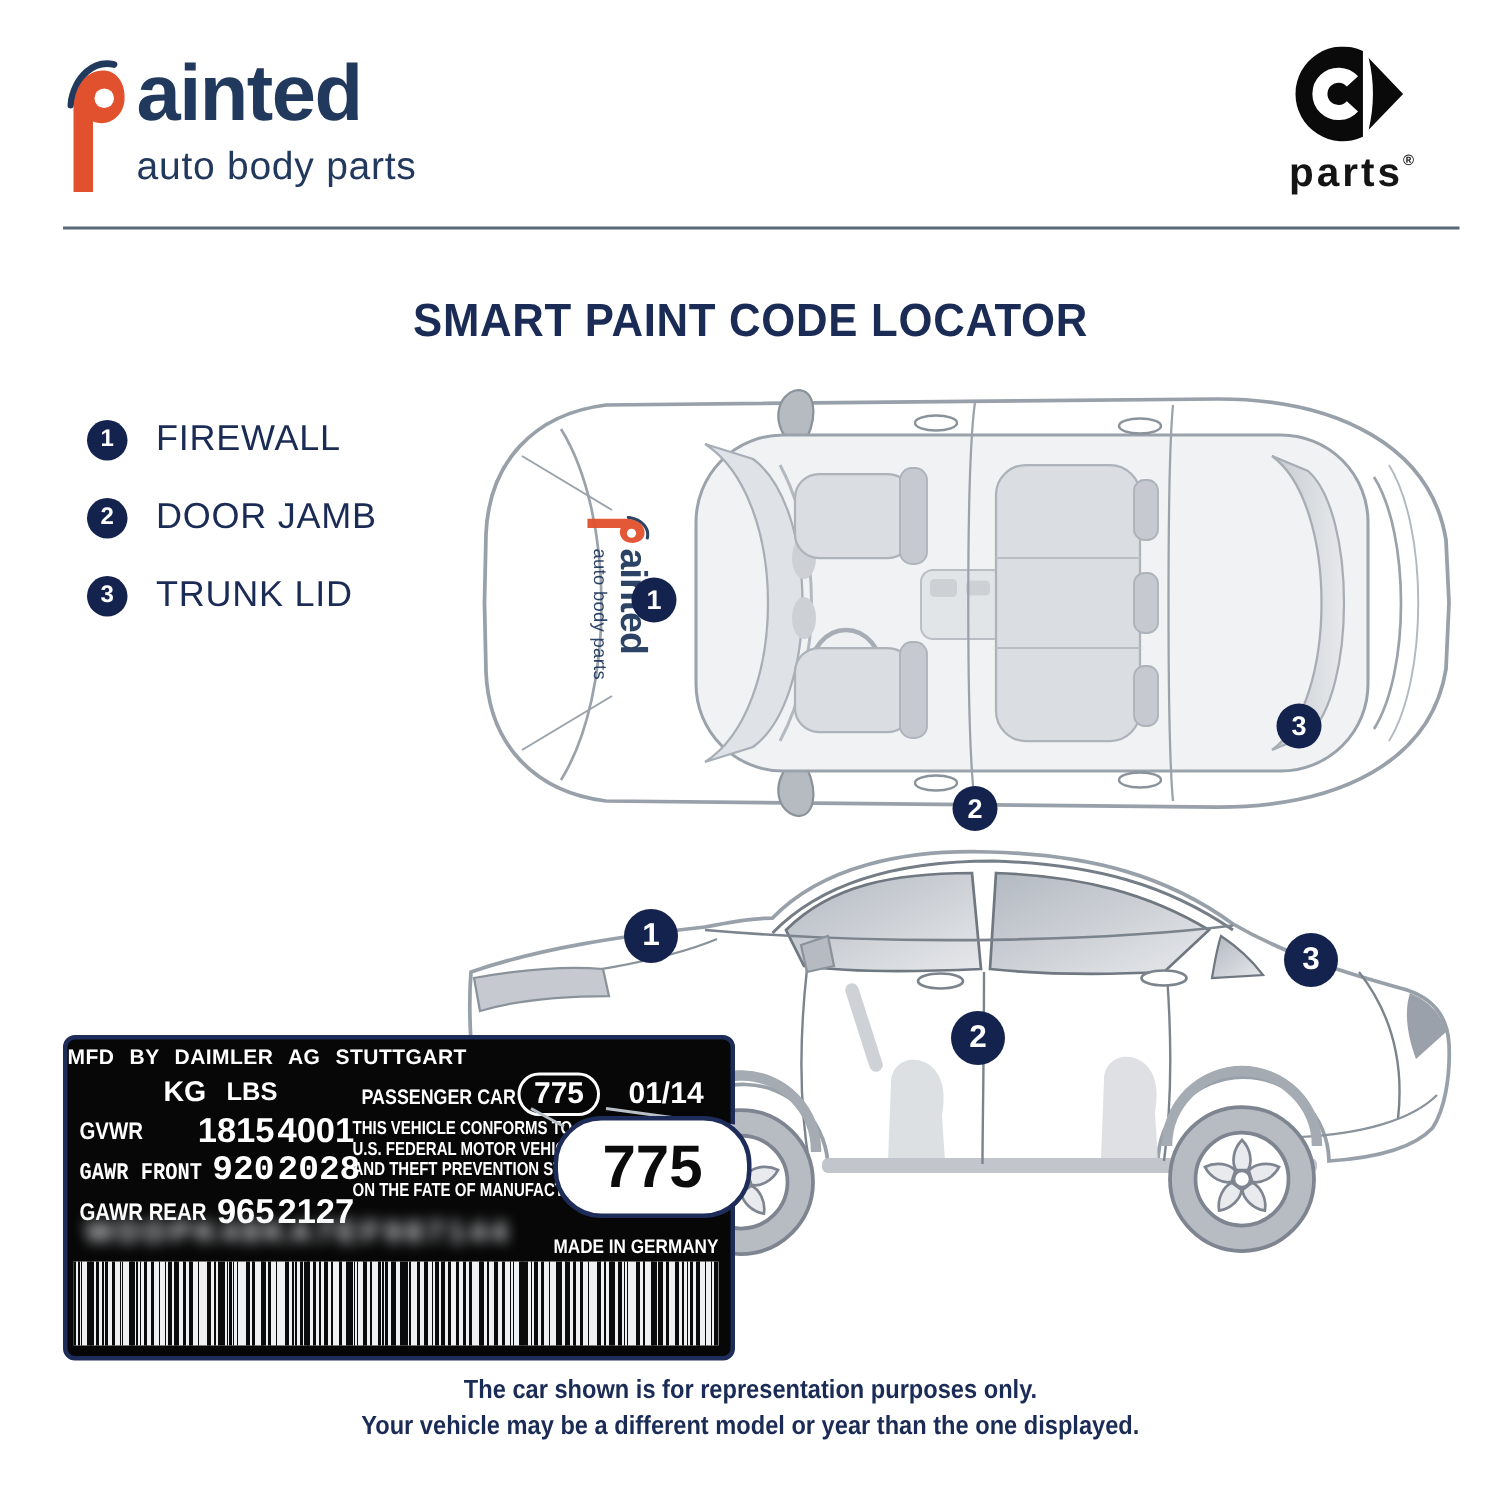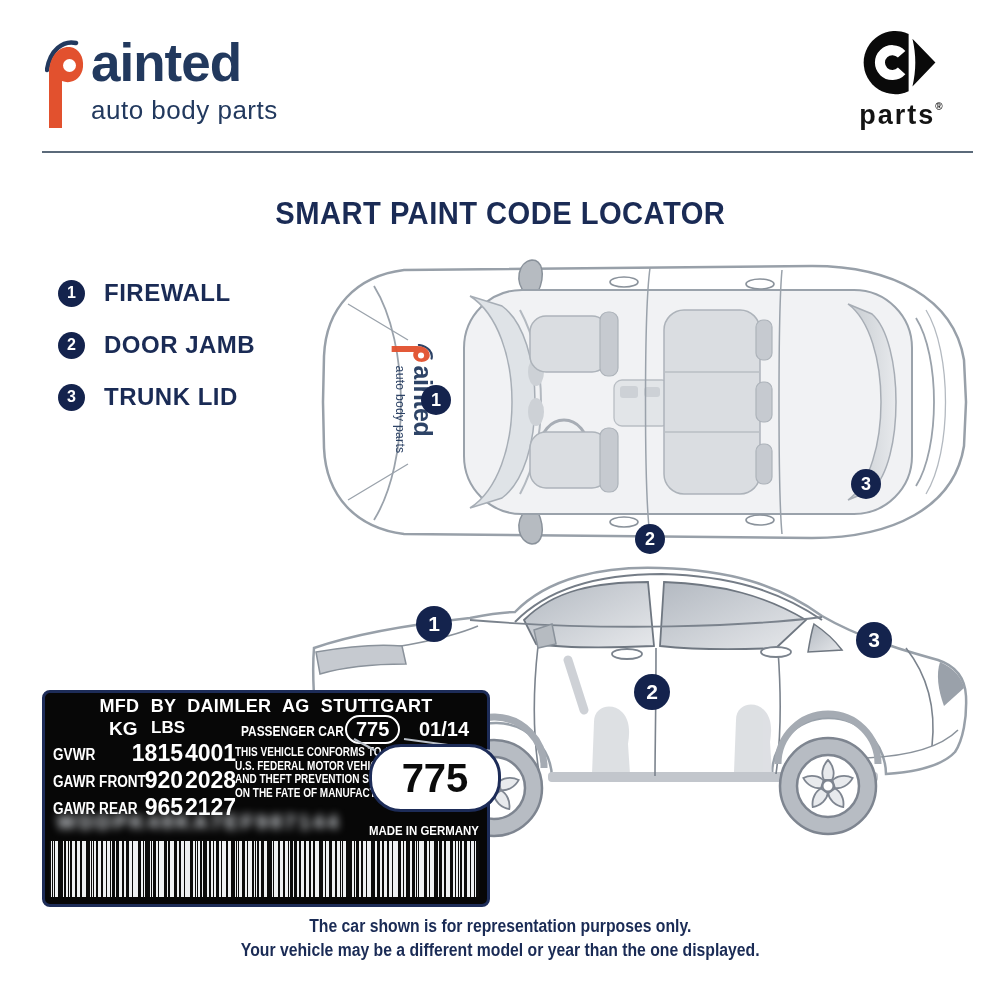--- a/index.html
+++ b/index.html
@@ -22,33 +22,33 @@
   .divider{left:42px;top:151px;width:931px;height:2px;background:#5b6a7a;}
 
   .title{left:0;top:196px;width:1000px;text-align:center;font-size:31px;font-weight:bold;
          letter-spacing:.5px;color:#1a2b55;text-decoration:underline;}
   .title span{display:inline-block;transform:scaleX(.94);white-space:nowrap;}
 
   
   .legend-row{display:flex;align-items:center;height:28px;}
   .legend-circle{width:27px;height:27px;border-radius:50%;background:#14234d;color:#fff;
       font-size:16px;font-weight:bold;display:flex;align-items:center;justify-content:center;flex:0 0 27px;}
-  .legend-label{margin-left:19px;font-size:24px;font-weight:bold;letter-spacing:.5px;color:#1a2b55;}
+  .legend-label{margin-left:19px;font-size:24px;font-weight:normal;letter-spacing:.5px;color:#1a2b55;}
 
   
   .marker{border-radius:50%;background:#14234d;color:#fff;font-weight:bold;
       display:flex;align-items:center;justify-content:center;z-index:6;}
   .m30{width:30px;height:30px;font-size:18px;}
   .m36{width:36px;height:36px;font-size:21px;}
 
   
   .plate{left:42px;top:690px;width:442px;height:211px;background:#070707;border:3px solid #1d2c58;
          border-radius:8px;color:#fff;z-index:3;font-weight:bold;}
   .plate *{position:absolute;white-space:nowrap;}
-  .p-head{left:0;top:3px;width:100%;text-align:center;font-size:18px;word-spacing:6px;letter-spacing:.3px;}
+  .p-head{left:0;top:3px;width:100%;font-size:14px;word-spacing:6px;letter-spacing:.3px;}
   .p-kg{left:64px;top:25px;font-size:19px;}
   .p-lbs{left:106px;top:25px;font-size:17px;text-align:center;}
   .p-pass{left:196px;top:30px;font-size:14px;transform:scaleX(.85);transform-origin:left;}
   .p-oval{left:300px;top:22px;border:2.5px solid #fff;border-radius:15px;padding:0 9px;
           font-size:20px;line-height:25px;}
   .p-date{left:374px;top:25px;font-size:20px;}
   .p-row{left:0;width:240px;height:26px;position:absolute;padding-left:42px;}
   .p-row .lbl{left:8px;top:6px;font-size:16px;transform:scaleX(.85);transform-origin:left;}
   .p-row .kg{left:58px;top:0;width:80px;text-align:right;font-size:23px;}
   .p-row .lbs{left:140px;top:0;width:46px;text-align:right;font-size:23px;}
@@ -260,21 +260,21 @@
   <div class="p-lbs">LBS</div>
   <div class="p-pass">PASSENGER CAR</div>
   <div class="p-oval">775</div>
   <div class="p-date">01/14</div>
 
   <div class="p-row" style="top:47px;">
     <span class="lbl">GVWR</span>
     <span class="kg">1815</span>
     <span class="lbs">4001</span>
   </div>
-  <div class="p-row" style="top:74px;">
+  <div class="p-row" style="top:74px;font-family:Liberation Mono, monospace;">
     <span class="lbl">GAWR FRONT</span>
     <span class="kg">920</span>
     <span class="lbs">2028</span>
   </div>
   <div class="p-row" style="top:101px;">
     <span class="lbl">GAWR REAR</span>
     <span class="kg">965</span>
     <span class="lbs">2127</span>
   </div>
 

